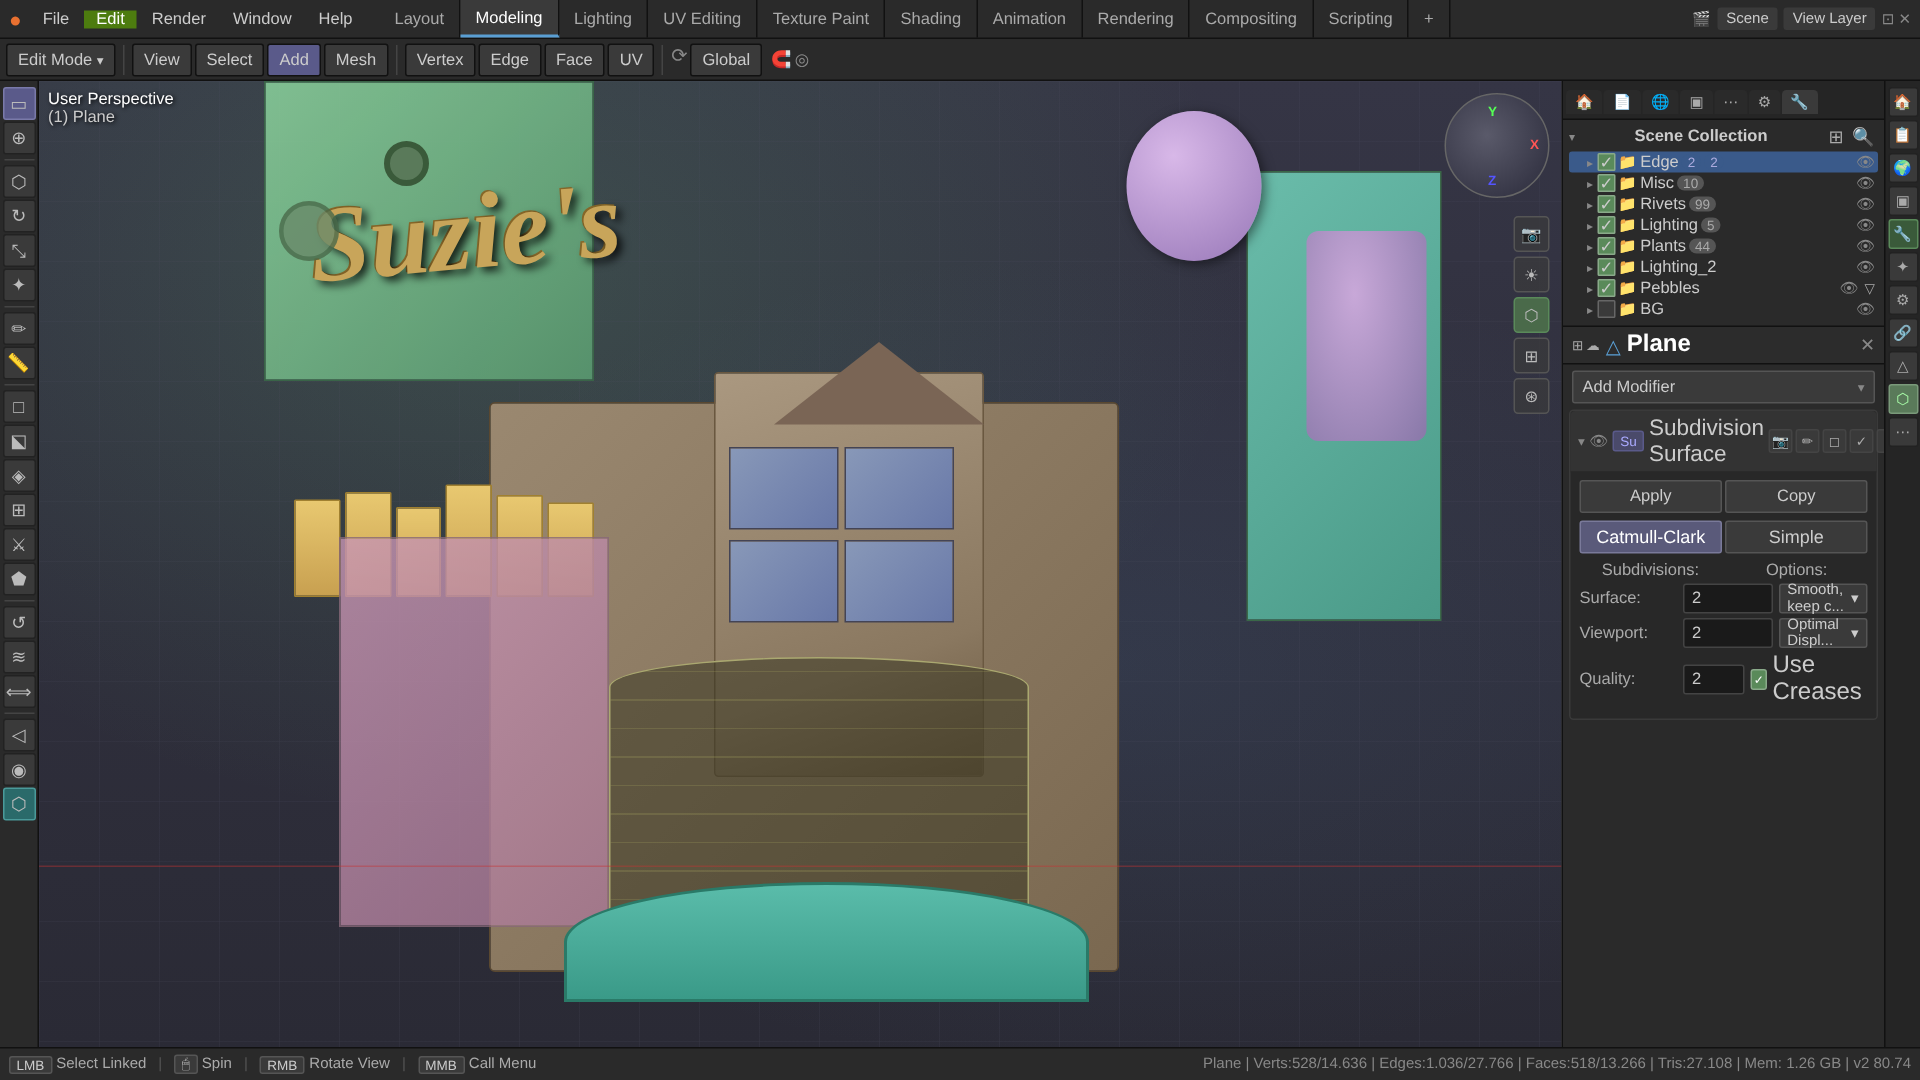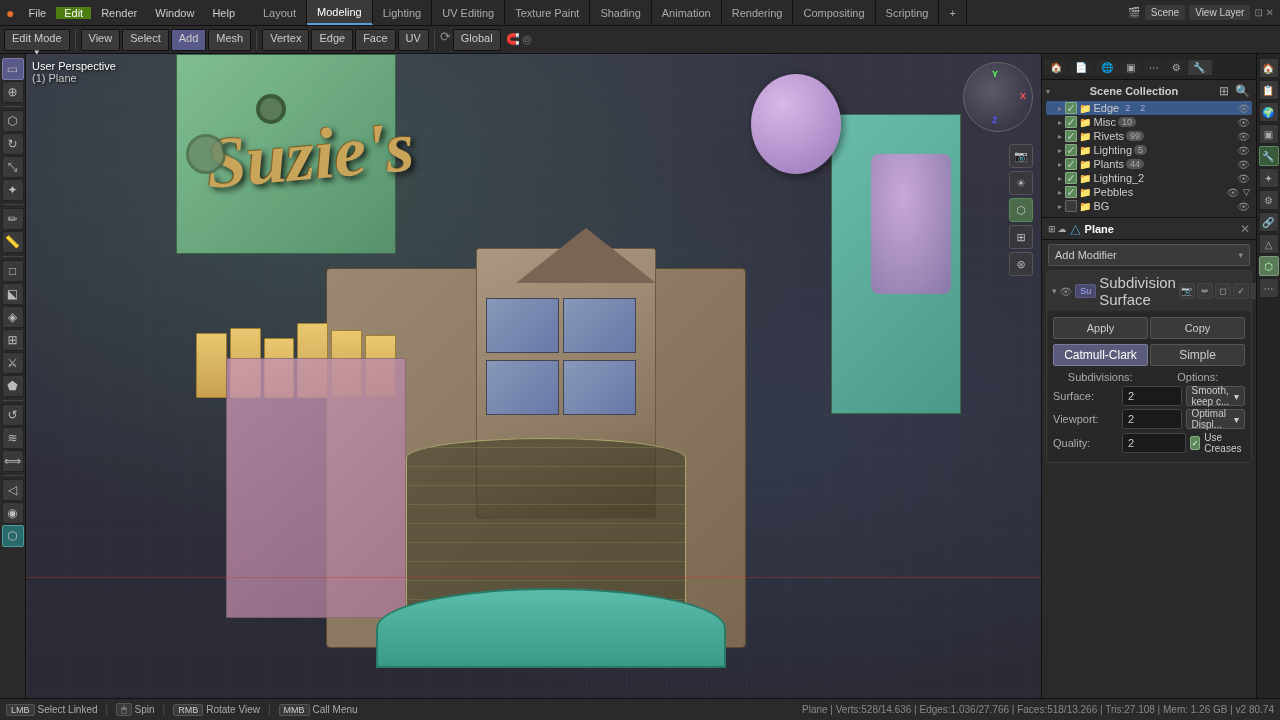--- a/index.html
+++ b/index.html
@@ -86,21 +86,20 @@
       border: 1px solid #111;
       color: #ccc;
       padding: 2px 7px;
       font-size: 11px;
       cursor: pointer;
       border-radius: 2px;
       display: flex;
       align-items: center;
       gap: 3px;
       height: 22px;
-      flex-direction: column;
     }
     .toolbar-btn.active { background: #5a5a8a; }
     .toolbar-separator {
       width: 1px;
       height: 20px;
       background: #444;
       margin: 0 3px;
     }
 
     
@@ -333,21 +332,21 @@
       padding: 3px 6px;
       background: #2c2c2c;
       border-bottom: 1px solid #111;
     }
     .prop-object-icon {
       color: #5a9fd4;
       font-size: 13px;
     }
     .prop-object-label {
       color: #fff;
-      font-size: 11px;
+      font-size: 16px;
       font-weight: bold;
     }
     .prop-object-close {
       margin-left: auto;
       cursor: pointer;
       color: #888;
       font-size: 12px;
     }
 
     
@@ -527,21 +526,21 @@
       border-radius: 2px;
       display: flex;
       align-items: center;
       justify-content: center;
       cursor: pointer;
       color: #fff;
       font-size: 8px;
     }
     .checkbox-label {
       color: #ccc;
-      font-size: 10px;
+      font-size: 16px;
     }
 
     
     #right-icon-sidebar {
       width: 24px;
       background: #252525;
       display: flex;
       flex-direction: column;
       align-items: center;
       padding: 4px 0;

